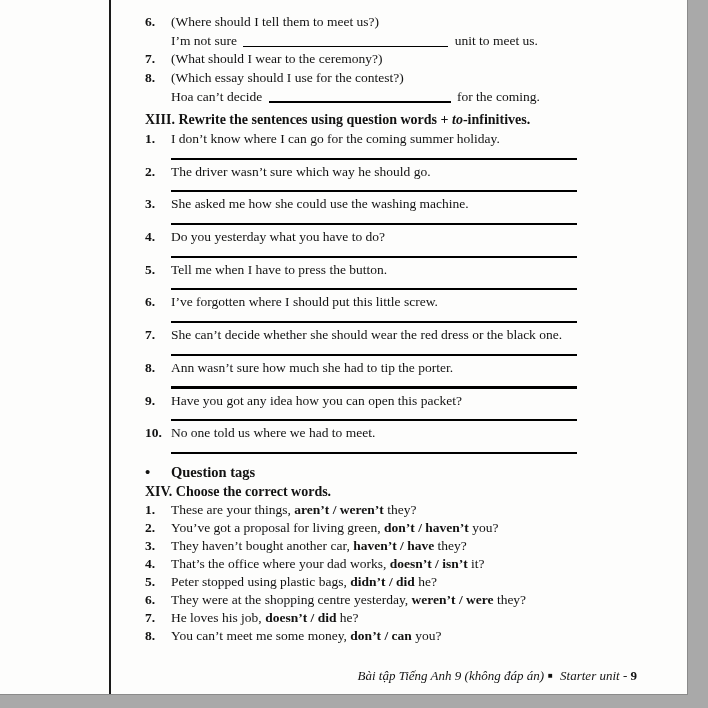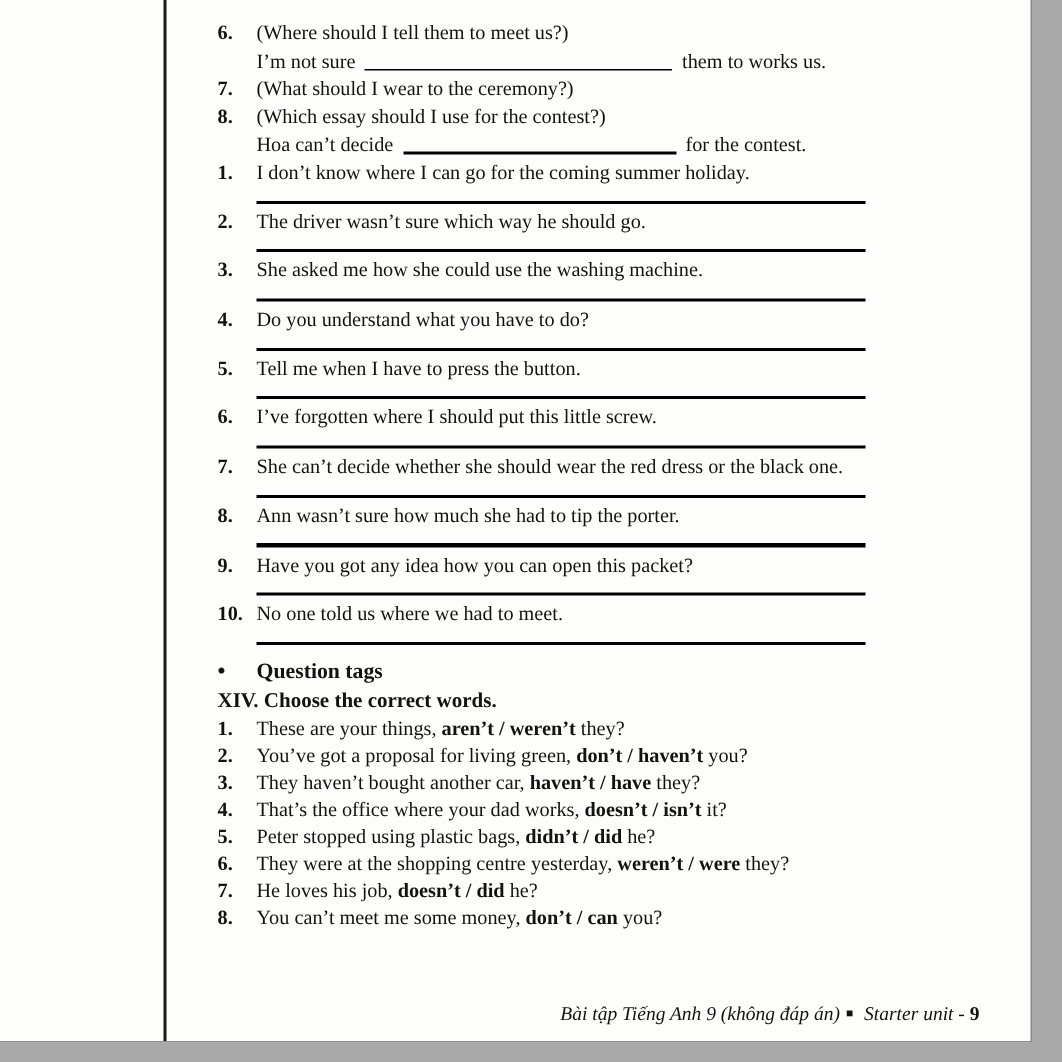--- a/index.html
+++ b/index.html
@@ -18,77 +18,78 @@
   .blank-2{width:182px;border-bottom-width:2.6px;}
   .h13{margin-top:4px;line-height:20px;font-weight:bold;font-size:14px;}
   .it{font-style:italic;}
   .ansline{height:2.2px;background:#000;margin:9px 0 3px 26px;}
   .bullet-row{margin-top:8px;line-height:20px;}
   .bullet-row .num{font-size:15px;}
   .bold{font-weight:bold;}
   .bullet-row .bold{font-size:14.5px;}
   .h14{line-height:19px;font-weight:bold;font-size:14px;}
   #ex14 .row{line-height:18px;}
-  .footer{position:absolute;right:34px;bottom:10px;font-size:13px;white-space:nowrap;}
+  .footer{position:absolute;right:50px;bottom:10px;font-size:13px;white-space:nowrap;}
   .footer .it{font-style:italic;}
   .footer .sq{font-size:8px;vertical-align:2px;padding:0 4px;}
   .footer .pg{font-weight:bold;}
 </style>
 </head>
 <body>
 
 <div class="scan">
   <div class="page">
     <div class="margin-rule"></div>
 
     <div class="content">
 
       <div id="ex12">
           <div class="row">
             <span class="num">6.</span>
             <span class="txt">(Where should I tell them to meet us?)</span>
           </div>
           <div class="row">
             <span class="num"></span>
-            <span class="txt"><span>I’m not sure </span><span class="blank blank-0"></span><span> them to works us.</span></span>
+            <span class="txt"><span>I’m not sure </span><span class="blank blank-0"></span><span> unit to meet us.</span></span>
           </div>
           <div class="row">
             <span class="num">7.</span>
             <span class="txt">(What should I wear to the ceremony?)</span>
           </div>
           <div class="row">
             <span class="num">8.</span>
             <span class="txt">(Which essay should I use for the contest?)</span>
           </div>
           <div class="row">
             <span class="num"></span>
-            <span class="txt"><span>Hoa can’t decide </span><span class="blank blank-2"></span><span> for the contest.</span></span>
+            <span class="txt"><span>Hoa can’t decide </span><span class="blank blank-2"></span><span> for the coming.</span></span>
           </div>
         </div>
 
+      <div class="h13"><span>XIII. Rewrite the sentences using question words + </span><span class="it">to</span><span>-infinitives.</span></div>
 
       <div id="ex13">
           <div class="row">
             <span class="num">1.</span>
             <span class="txt">I don’t know where I can go for the coming summer holiday.</span>
           </div>
           <div class="ansline"></div>
           <div class="row">
             <span class="num">2.</span>
             <span class="txt">The driver wasn’t sure which way he should go.</span>
           </div>
           <div class="ansline"></div>
           <div class="row">
             <span class="num">3.</span>
             <span class="txt">She asked me how she could use the washing machine.</span>
           </div>
           <div class="ansline"></div>
           <div class="row">
             <span class="num">4.</span>
-            <span class="txt">Do you understand what you have to do?</span>
+            <span class="txt">Do you yesterday what you have to do?</span>
           </div>
           <div class="ansline"></div>
           <div class="row">
             <span class="num">5.</span>
             <span class="txt">Tell me when I have to press the button.</span>
           </div>
           <div class="ansline"></div>
           <div class="row">
             <span class="num">6.</span>
             <span class="txt">I’ve forgotten where I should put this little screw.</span>

